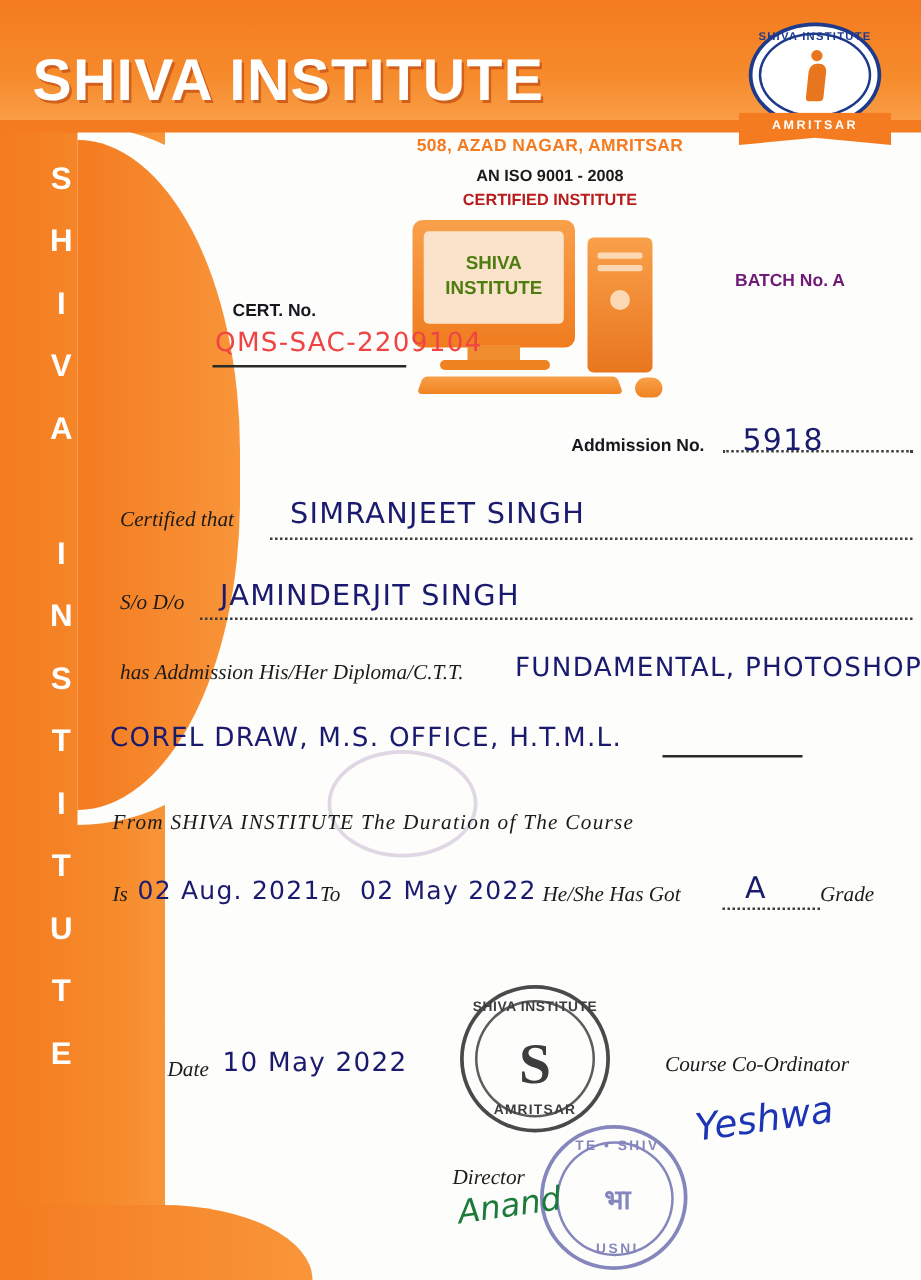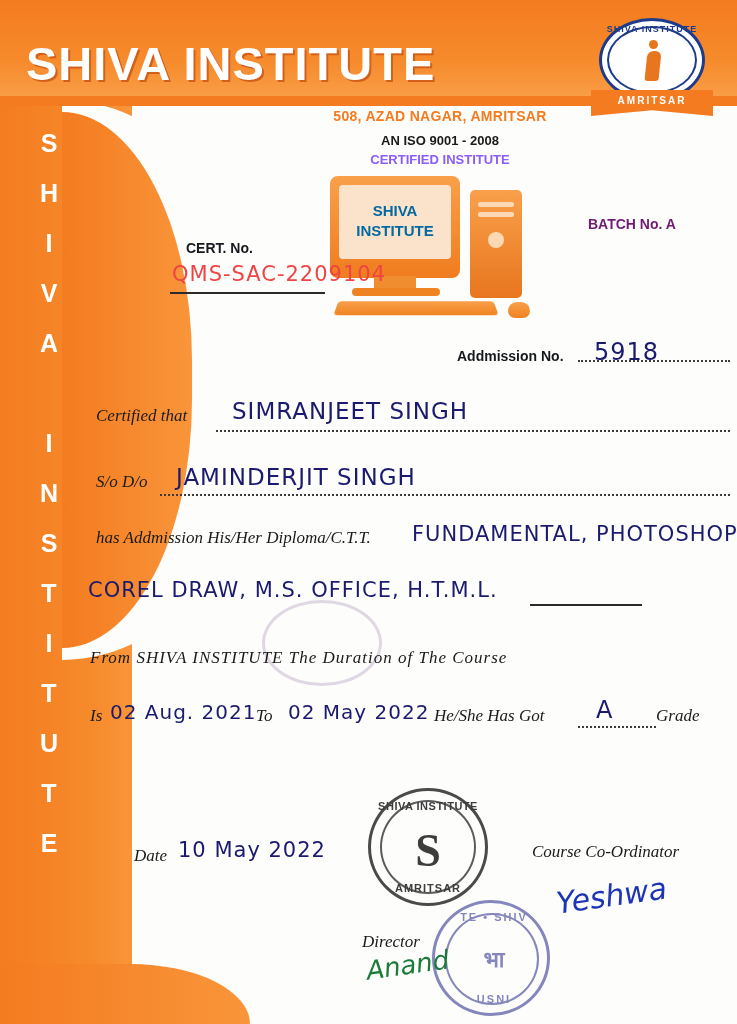--- a/index.html
+++ b/index.html
@@ -185,37 +185,37 @@
     font-weight: bold;
     color: #1a1a1a;
   }
   .iso2 {
     position: absolute;
     left: 300px; top: 152px;
     width: 280px;
     text-align: center;
     font-size: 13px;
     font-weight: bold;
-    color: #8b5cf6;
+    color: #b91c1c;
   }
 
   
   .computer { position: absolute; left: 330px; top: 176px; width: 215px; height: 160px; }
   .monitor-body {
     position: absolute; left: 0; top: 0;
     width: 130px; height: 102px;
     background: linear-gradient(180deg,#f9a04a,#f07c1f);
     border-radius: 8px;
   }
   .monitor-screen {
     position: absolute; left: 9px; top: 9px;
     width: 112px; height: 74px;
     background: #fbe3cb;
     border-radius: 4px;
-    color: #0369a1;
+    color: #4d7c0f;
     font-weight: bold;
     font-size: 15px;
     text-align: center;
     line-height: 20px;
     padding-top: 16px;
     box-sizing: border-box;
   }
   .monitor-stand {
     position: absolute; left: 44px; top: 100px;
     width: 42px; height: 14px;

